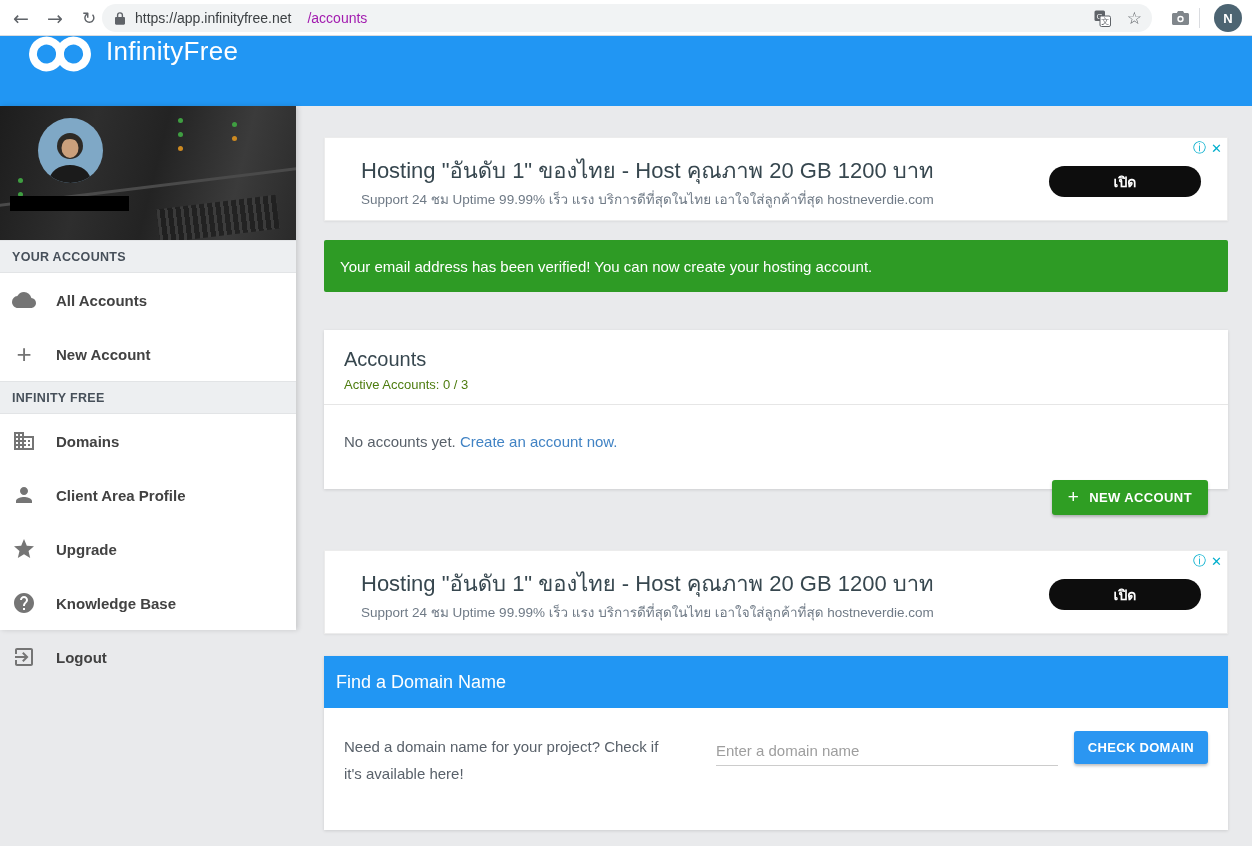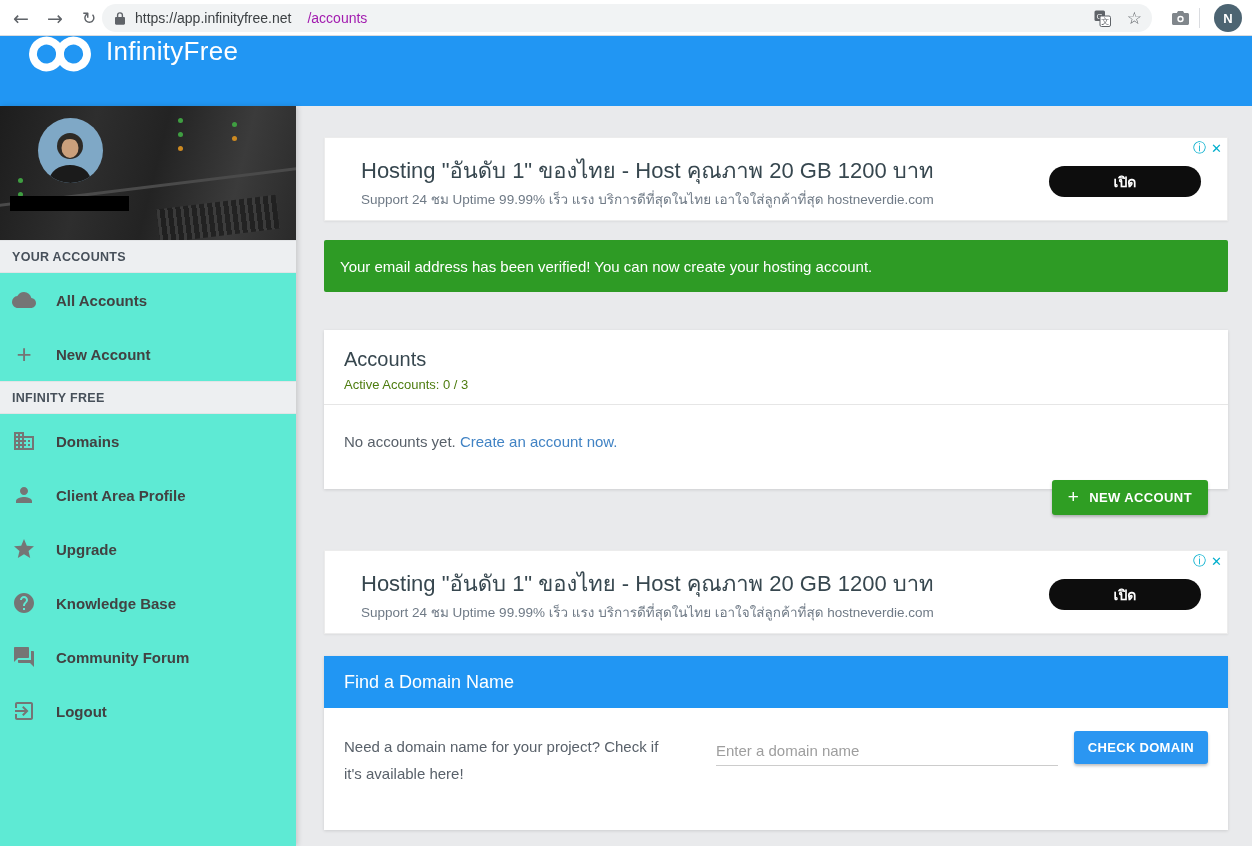--- a/index.html
+++ b/index.html
@@ -48,22 +48,22 @@
     position:absolute; top:36px; left:0; width:1252px; height:70px;
     background:#2196f3; display:flex; align-items:flex-start;
   }
   .logo-svg { margin-left:28px; }
   .brand {
     color:#fff; font-size:26px; font-weight:400; letter-spacing:.3px; margin-left:14px;
   }
 
   
   .sidebar {
-    position:absolute; top:106px; left:0; width:296px; height:740px;
-    background:#5eead4; box-shadow:2px 0 5px rgba(0,0,0,.14); z-index:2;text-align:right;
+    position:absolute; top:106px; left:0; width:296px; height:524px;
+    background:#ffffff; box-shadow:2px 0 5px rgba(0,0,0,.14); z-index:2;text-align:right;
   }
   .profile-box {
     position:relative; height:134px; overflow:hidden;
     background:
       linear-gradient(104deg, #1d1d1d 0%, #2e2e2e 30%, #232323 52%, #3b3b3b 78%, #2a2a2a 100%);
   }
   .profile-box::before {
     content:""; position:absolute; left:-20px; top:78px; width:360px; height:3px;
     background:#4a4a4a; transform:rotate(-7deg);
   }
@@ -128,21 +128,21 @@
   .btn-green {
     position:absolute; right:20px; top:150px; height:35px; padding:0 16px;
     background:#2f9e23; border-radius:3px; box-shadow:0 2px 3px rgba(0,0,0,.25);
     color:#fff; font-size:13px; font-weight:bold; letter-spacing:.4px;
     display:flex; align-items:center; gap:10px; cursor:pointer;
   }
   .btn-green .plus { font-size:19px; font-weight:400; margin-top:-2px; }
 
   .domain-card { top:550px; height:174px; box-shadow:0 1px 3px rgba(0,0,0,.12); }
   .domain-header {
-    height:52px; background:#2196f3; display:flex; align-items:center; padding-left:20px;
+    height:52px; background:#2196f3; display:flex; align-items:center; padding-left:12px;
     color:#fff; font-size:18px;
   }
   .domain-desc { position:absolute; left:20px; top:77px; width:335px; font-size:15px; color:#59616a; line-height:27px; }
   .domain-input {
     position:absolute; left:392px; top:80px; width:342px; height:30px;
     border:none; border-bottom:1px solid #ccc; background:transparent; outline:none;
     font-size:15px; color:#333; font-family:"Liberation Sans", sans-serif;
   }
   .domain-input::placeholder { color:#9e9e9e; }
   .btn-blue {
@@ -264,28 +264,20 @@
 
   <div class="nav-item">
     <span class="nav-ico">
       <svg width="24" height="24" viewBox="0 0 24 24">
           <path fill="#757575" d="M12 2C6.48 2 2 6.48 2 12s4.48 10 10 10 10-4.48 10-10S17.52 2 12 2zm1 17h-2v-2h2v2zm2.07-7.75-.9.92C13.45 12.9 13 13.5 13 15h-2v-.5c0-1.1.45-2.1 1.17-2.83l1.24-1.26c.37-.36.59-.86.59-1.41 0-1.1-.9-2-2-2s-2 .9-2 2H8c0-2.21 1.79-4 4-4s4 1.79 4 4c0 .88-.36 1.68-.93 2.25z"></path>
         </svg>
     </span>
     <span class="nav-label">Knowledge Base</span>
   </div>
 
-  <div class="nav-item">
-    <span class="nav-ico">
-      <svg width="24" height="24" viewBox="0 0 24 24">
-          <path fill="#757575" d="M21 6h-2v9H6v2c0 .55.45 1 1 1h11l4 4V7c0-.55-.45-1-1-1zm-4 6V3c0-.55-.45-1-1-1H3c-.55 0-1 .45-1 1v14l4-4h10c.55 0 1-.45 1-1z"></path>
-        </svg>
-    </span>
-    <span class="nav-label">Community Forum</span>
-  </div>
 
   <div class="nav-item">
     <span class="nav-ico">
       <svg width="24" height="24" viewBox="0 0 24 24">
           <path fill="#757575" d="M10.09 15.59 11.5 17l5-5-5-5-1.41 1.41L12.67 11H3v2h9.67l-2.58 2.59zM19 3H5c-1.11 0-2 .9-2 2v4h2V5h14v14H5v-4H3v4c0 1.1.89 2 2 2h14c1.1 0 2-.9 2-2V5c0-1.1-.9-2-2-2z"></path>
         </svg>
     </span>
     <span class="nav-label">Logout</span>
   </div>
 </div>

